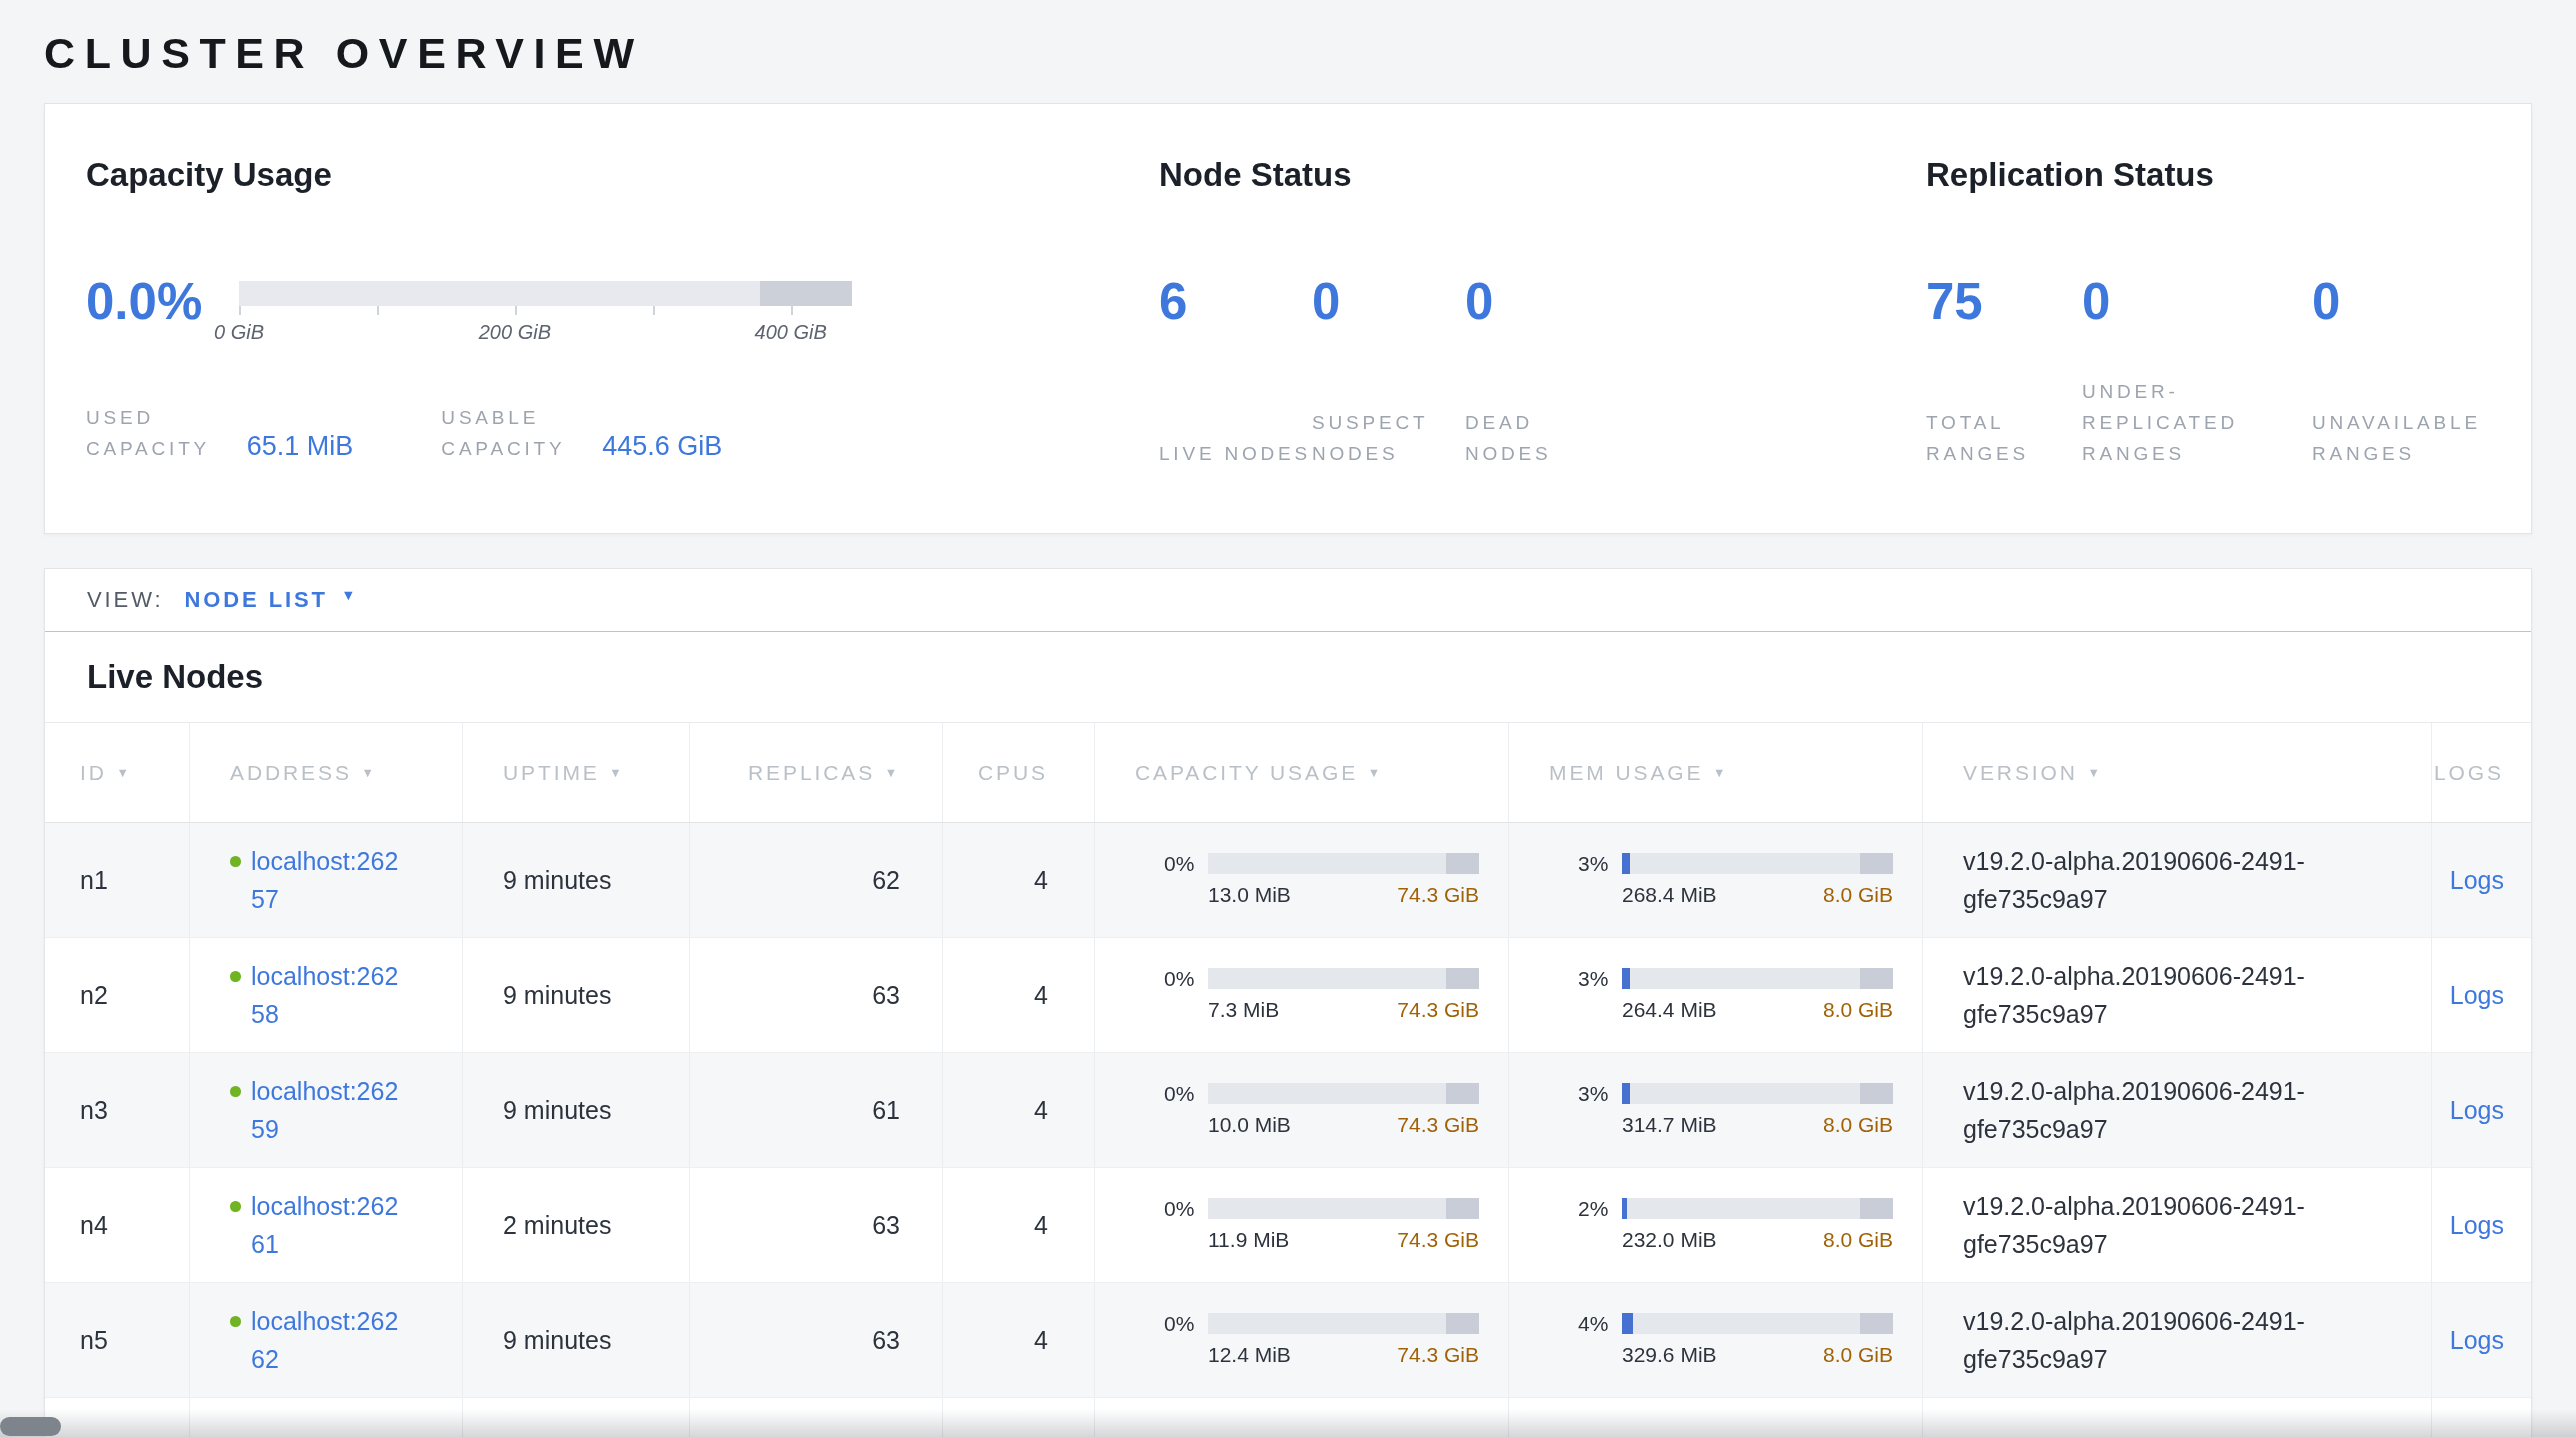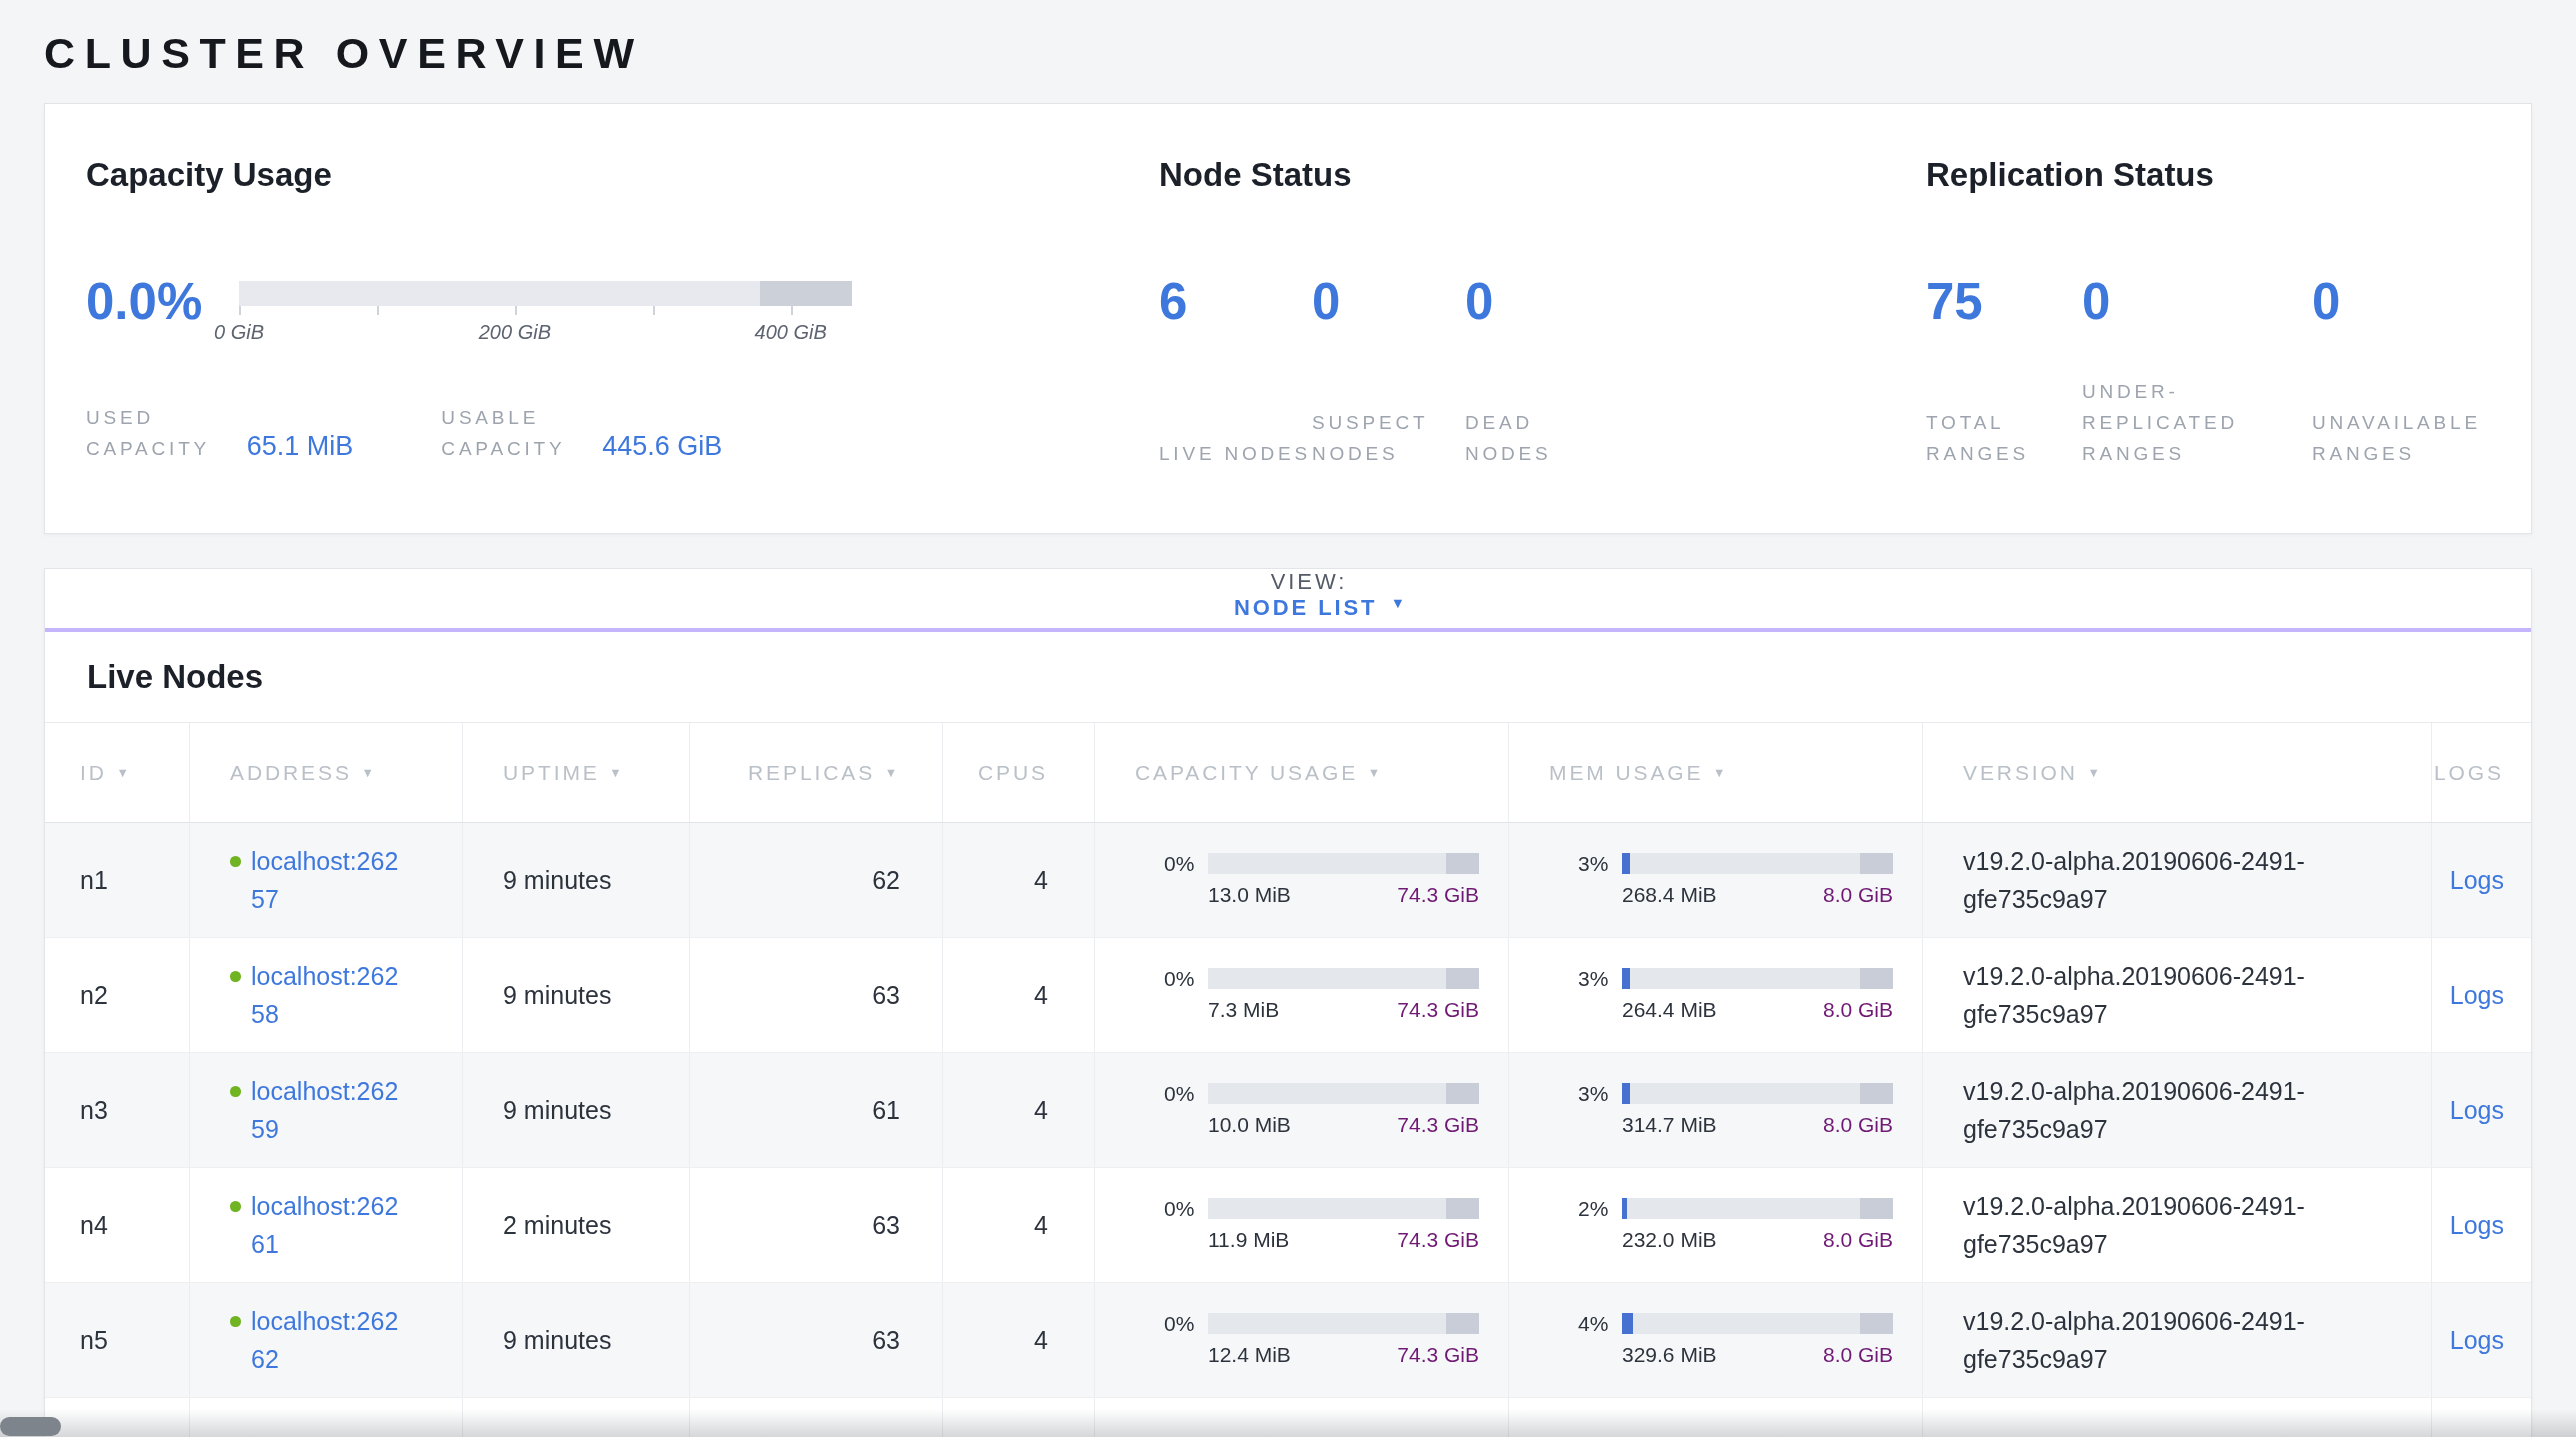--- a/index.html
+++ b/index.html
@@ -37,21 +37,21 @@
   .kv-value { font-size:27px; line-height:36px; color:#3e78dd; margin-left:5.8px; white-space:nowrap; }
   .kv2 { margin-left:88px; }
 
   .stats-row { display:flex; margin-top:79px; height:196px; }
   .stat { display:flex; flex-direction:column; }
   .stat-num { font-size:51px; font-weight:600; color:#3e78dd; line-height:58px; }
   .stat-label { margin-top:auto; font-size:19px; line-height:31px; letter-spacing:3.8px; color:#9da4ae; max-width:158px; }
 
   
   .table-card { margin-top:34px; border-bottom:none; }
-  .view-bar { height:63px; display:flex; align-items:center; padding-left:42px; border-bottom:4px solid #c4b5fd;flex-direction:column; }
+  .view-bar { height:63px; display:flex; align-items:center; padding-left:42px; border-bottom:1px solid #c4b5fd; }
   .view-label { font-size:22px; letter-spacing:2.9px; color:#545b66; }
   .view-select { display:flex; align-items:flex-start; margin-left:21px; cursor:pointer; }
   .view-select .sel { font-size:22px; letter-spacing:2.9px; font-weight:700; color:#3e78dd; }
   .caret { font-size:14.4px; color:#3e78dd; margin-left:13.4px; }
 
   .ln-title-row { height:90px; display:flex; align-items:center; padding-left:42px; }
   .ln-title-row h3 { font-size:33px; font-weight:700; color:#1c2129; }
 
   .nl-row { display:grid; grid-template-columns:145px 273px 227px 253px 152px 414px 414px 509px 1fr; }
   .cell { display:flex; align-items:center; border-right:1px solid #ebedf0; padding-left:40px; min-width:0; }
@@ -72,21 +72,21 @@
   .replicas-col { padding-right:42px; }
   .cpus-col { padding-right:46px; }
 
   .usage-col { padding-left:69px; }
   .usage-inner { display:flex; align-items:flex-start; }
   .usage-pct { flex:none; width:44px; font-size:21px; line-height:21px; color:#2d333d; }
   .bar-col { width:271px; }
   .bar-track { position:relative; height:21px; background:#e4e7ec; overflow:hidden; }
   .bar-track::after { content:""; position:absolute; right:0; top:0; height:100%; width:12%; background:#c9cdd7; }
   .usage-values { display:flex; justify-content:space-between; margin-top:8.6px; font-size:21px; line-height:25px; }
-  .usage-values .total { color:#701a75; }
+  .usage-values .total { color:#a16207; }
 
   .version-col { padding-right:38px; }
   .version-text { line-height:38px; overflow-wrap:break-word; min-width:0; }
   .logs-col { justify-content:flex-end; padding-right:27px; padding-left:0;text-align:right; }
   .logs-link { color:#3e78dd; }
 
   .bottom-fade { position:absolute; left:0; right:0; bottom:0; height:29px;
     background:linear-gradient(to bottom, rgba(110,116,124,0), rgba(110,116,124,.30)); pointer-events:none; z-index:5; }
   .scroll-thumb { position:absolute; left:0; bottom:1.9px; width:61px; height:19px; border-radius:9.6px; background:#7e848b; z-index:6; }
 </style>

